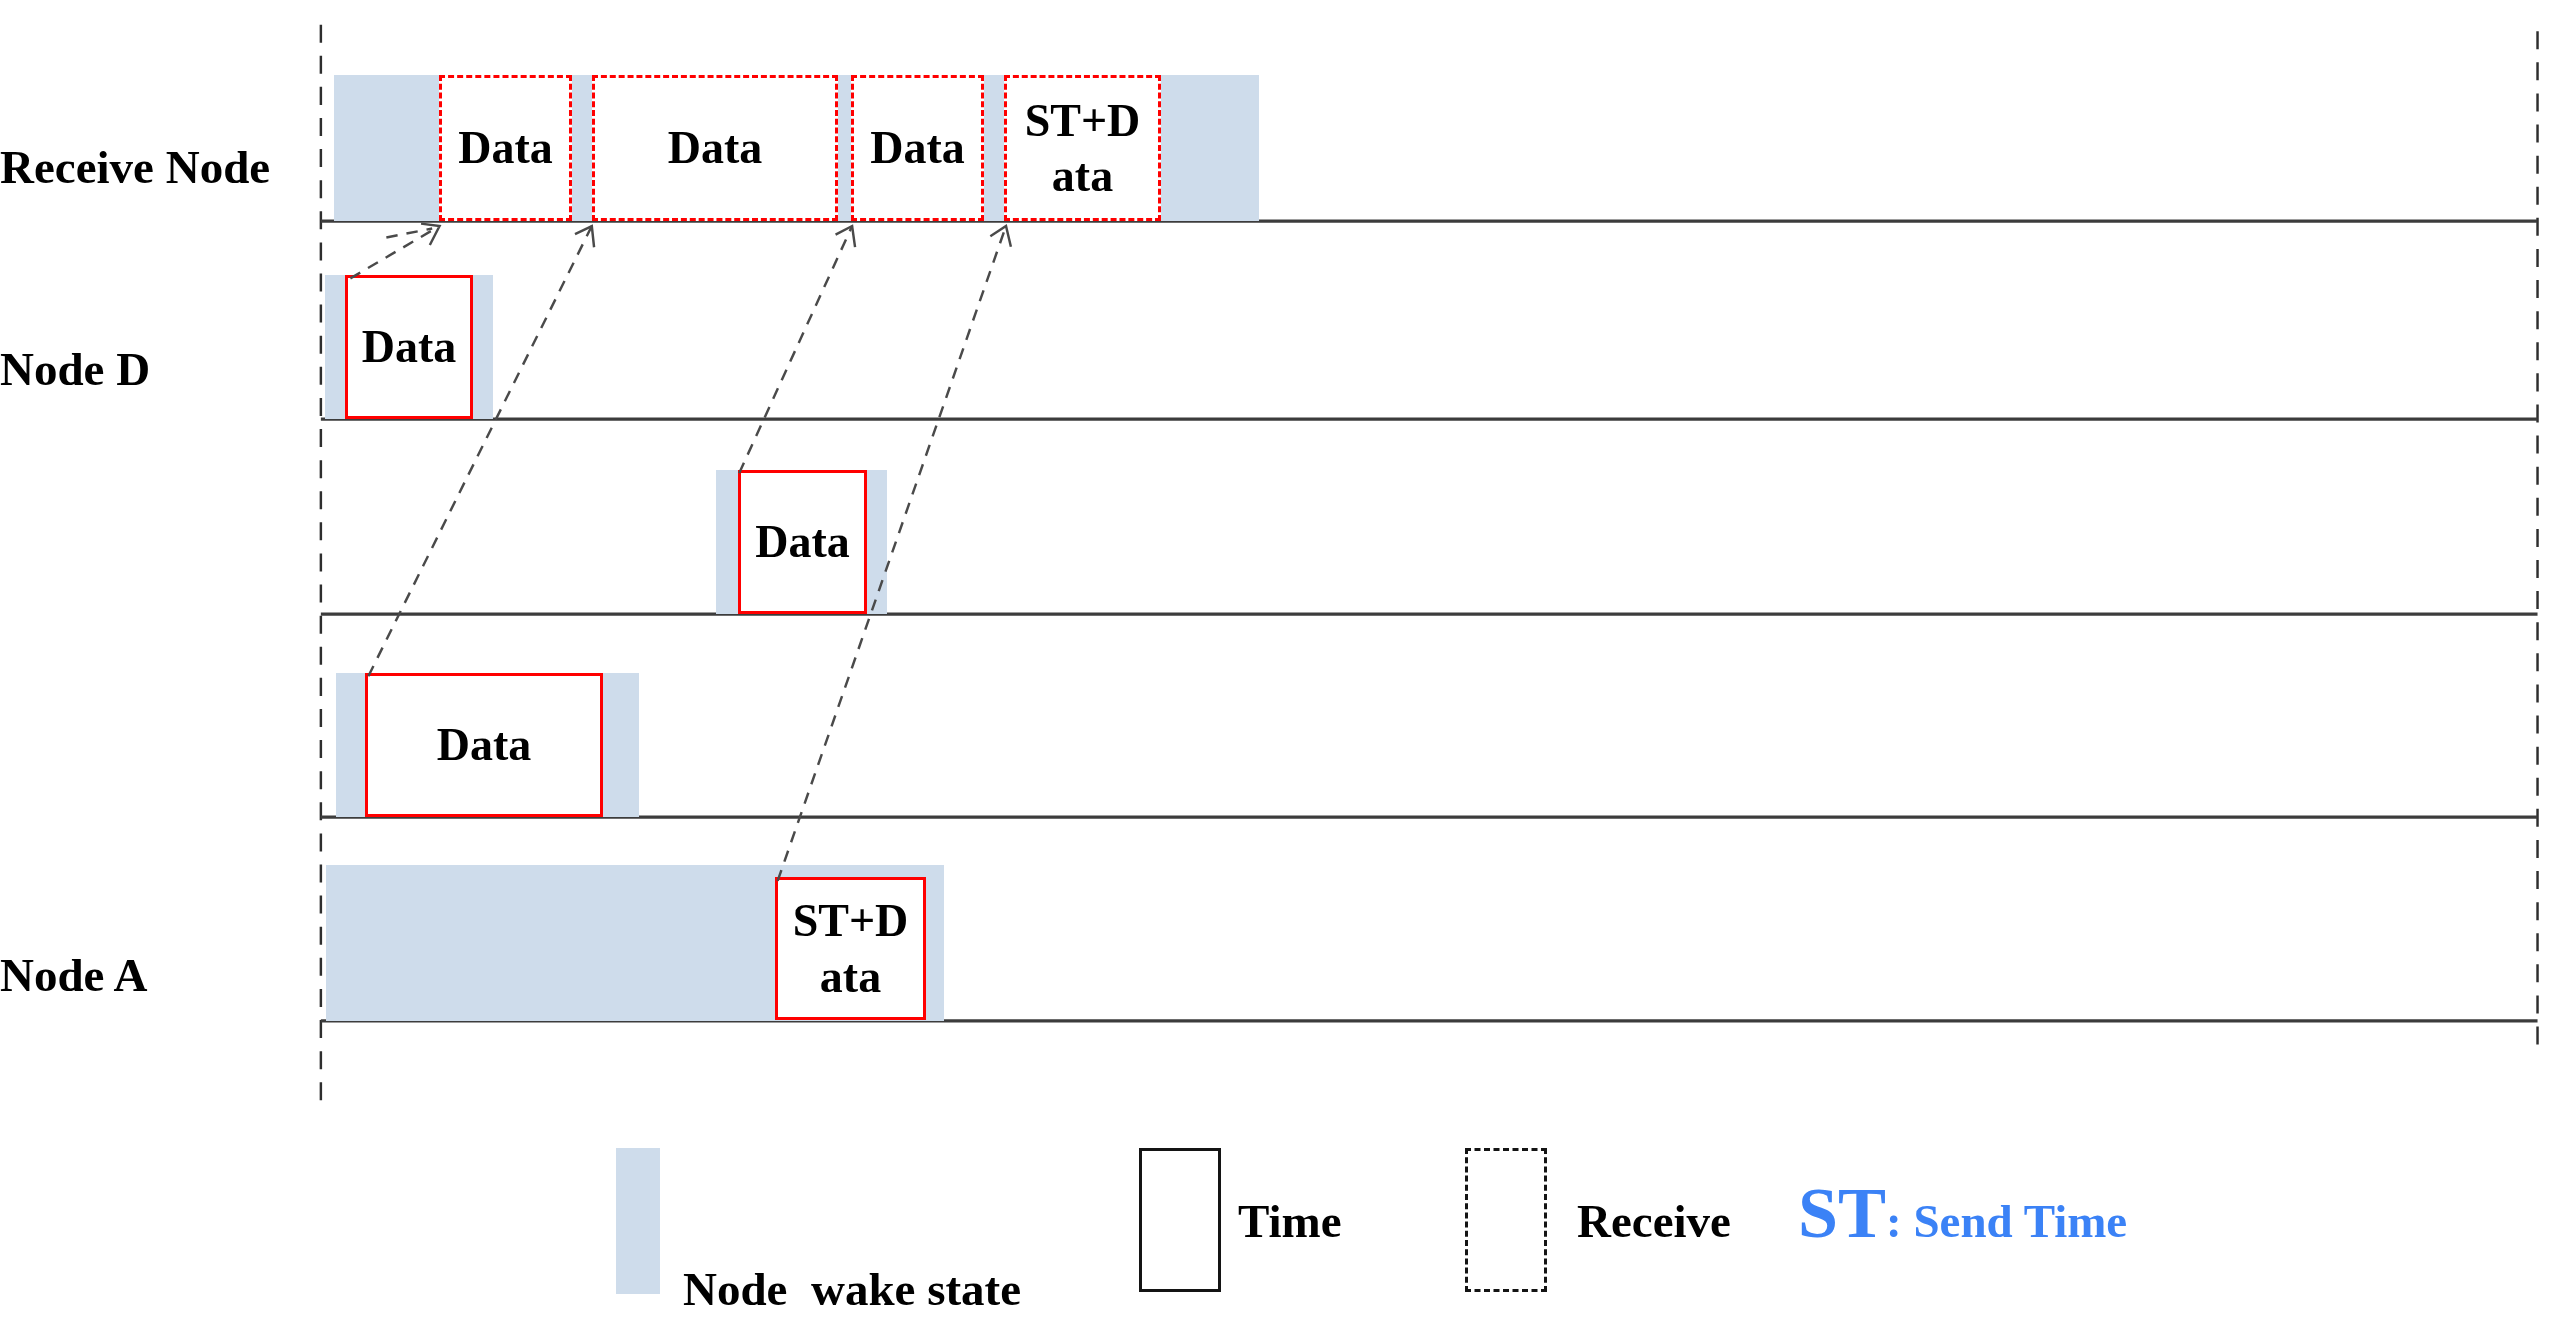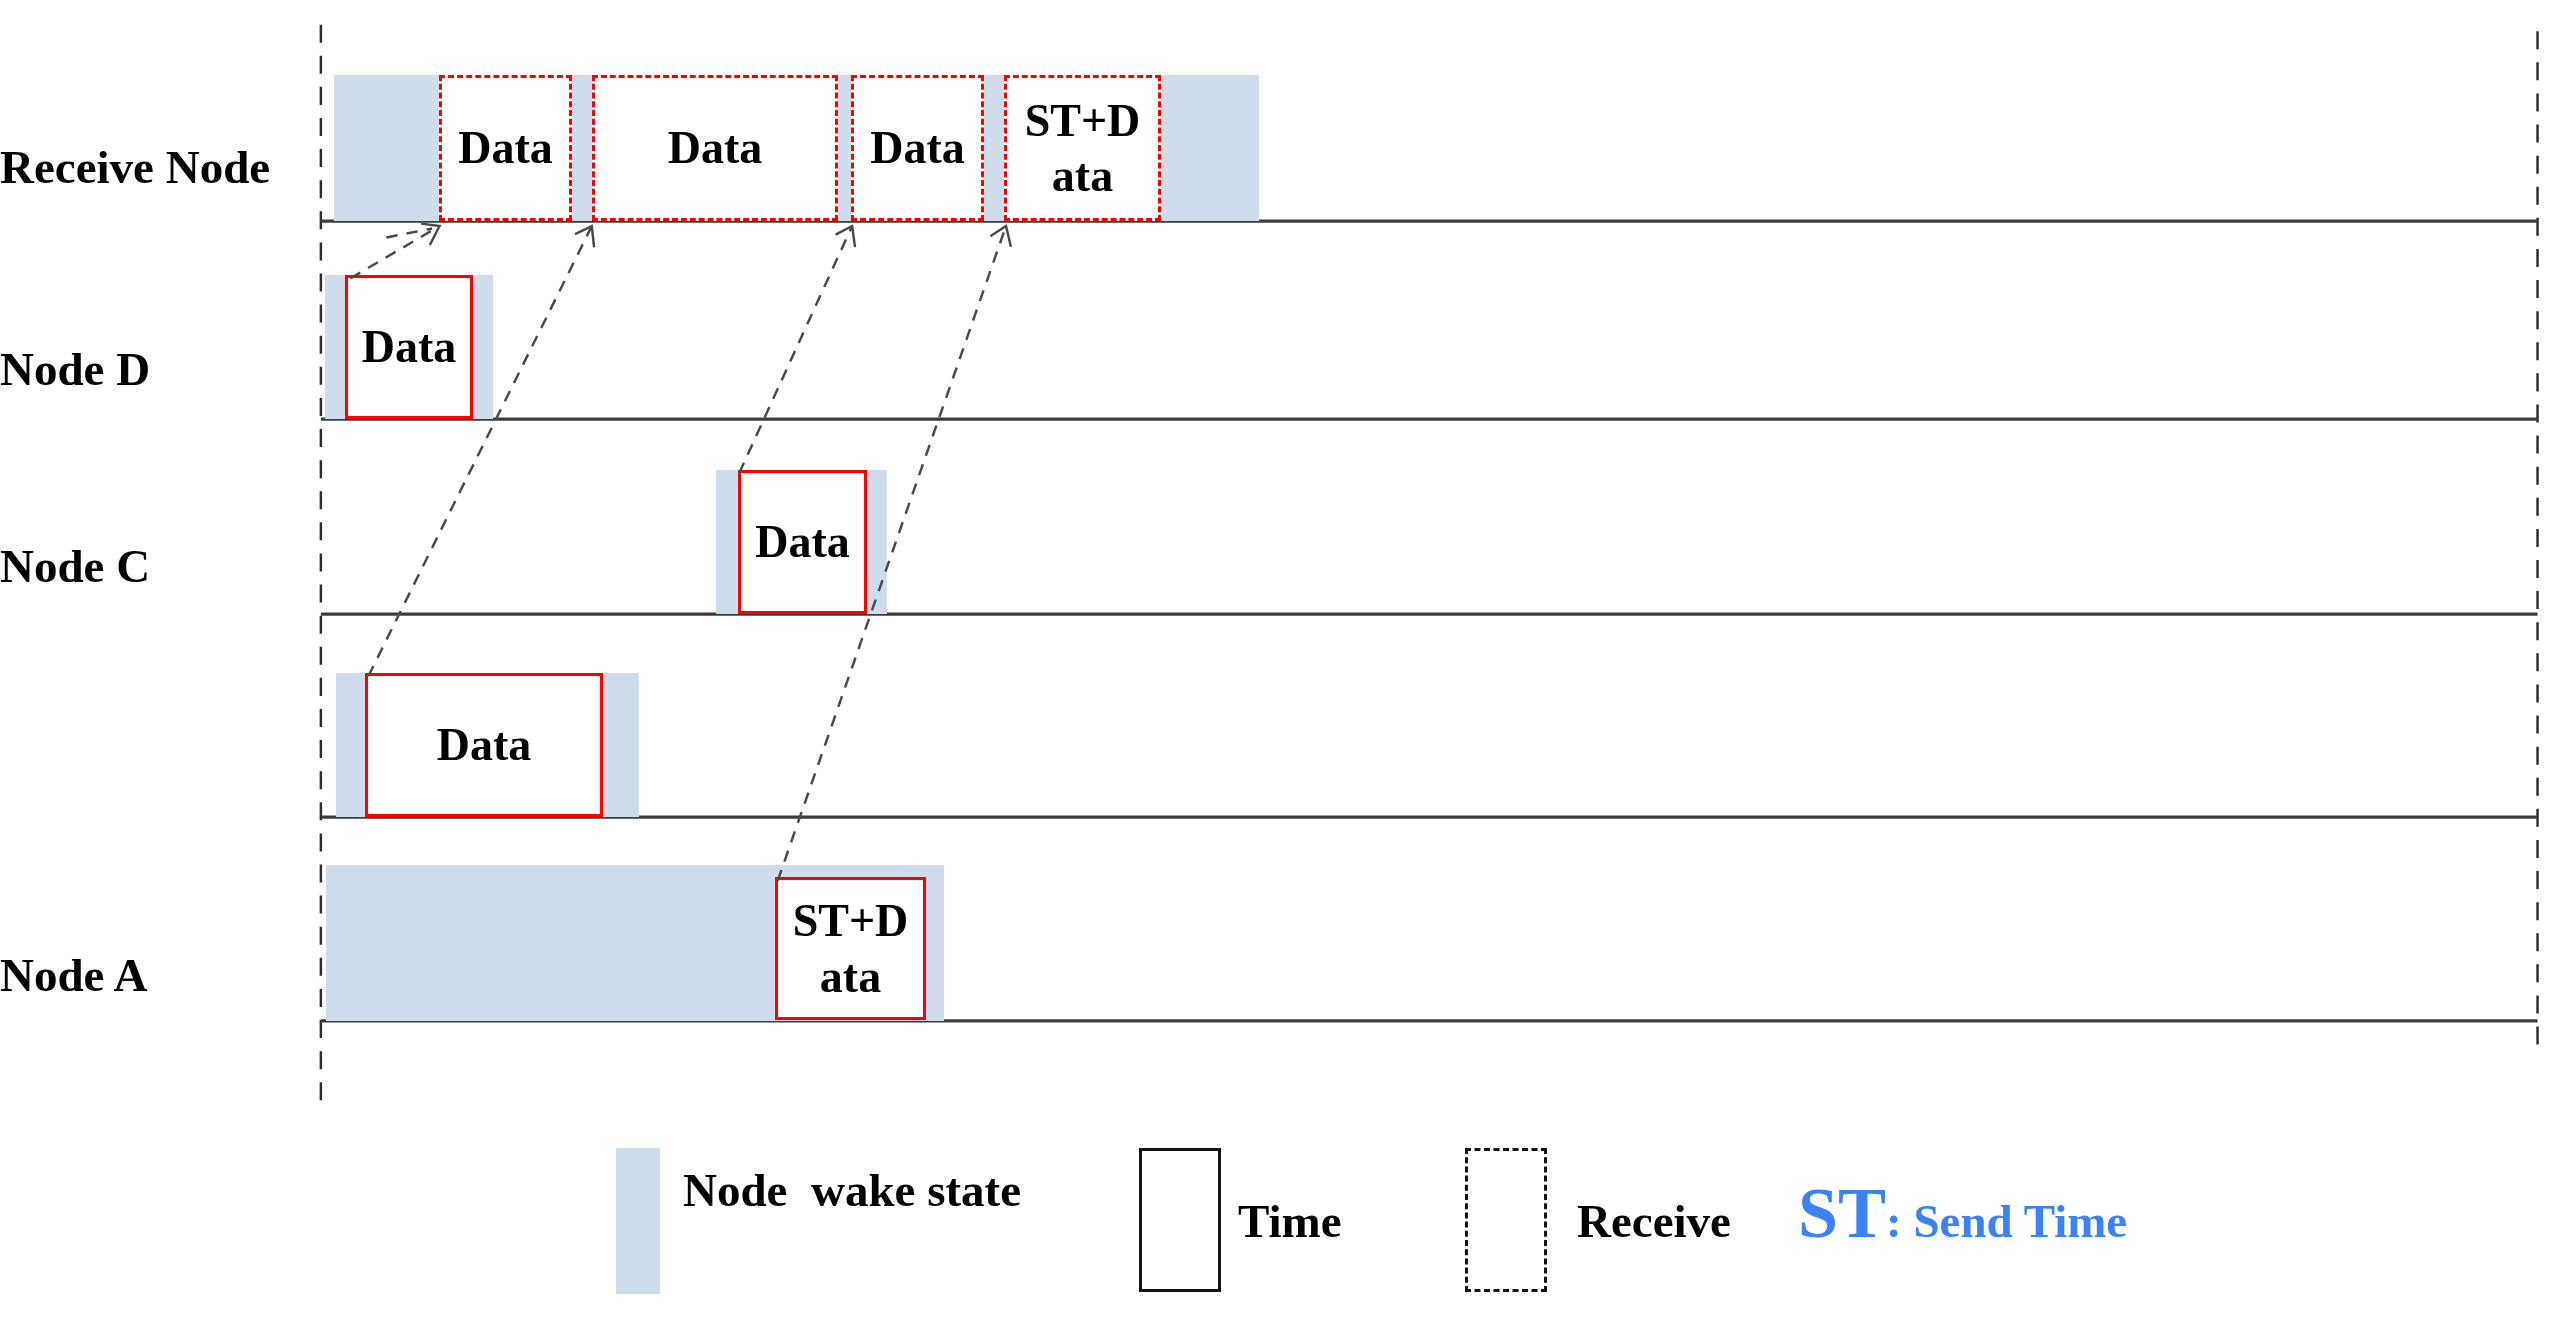--- a/index.html
+++ b/index.html
@@ -116,38 +116,37 @@
   <div class="box tx" style="left:365px; top:673px; width:238px; height:144px">
     <span class="bl">Data</span>
   </div>
   <div class="box tx" style="left:775px; top:877px; width:151px; height:143px">
     <span class="bl">ST+D</span>
     <span class="bl">ata</span>
   </div>
 
   <div class="nodelabel" style="top:135px">Receive Node</div>
   <div class="nodelabel" style="top:337px">Node D</div>
-  <div class="nodelabel" style="top:534px">Node C</div>
   <div class="nodelabel" style="top:943px">Node A</div>
 
   <svg class="layer z3" width="2576" height="1323" viewBox="0 0 3147 1616">
     <defs>
       <marker id="ah" markerUnits="userSpaceOnUse" markerWidth="36" markerHeight="36" refX="28" refY="17" orient="auto">
         <path d="M6,31 L28,17 L10,3" fill="none" stroke="#4A4A4A" stroke-width="3"></path>
       </marker>
     </defs>
     <line x1="428" y1="340" x2="537" y2="276" stroke="#4A4A4A" stroke-width="3" stroke-dasharray="14 11" marker-end="url(#ah)"></line>
     <line x1="472" y1="290" x2="528" y2="279" stroke="#4A4A4A" stroke-width="3" stroke-dasharray="14 11"></line>
     <line x1="450" y1="826" x2="723" y2="276" stroke="#4A4A4A" stroke-width="3" stroke-dasharray="14 11" marker-end="url(#ah)"></line>
     <line x1="903" y1="578" x2="1041" y2="276" stroke="#4A4A4A" stroke-width="3" stroke-dasharray="14 11" marker-end="url(#ah)"></line>
     <line x1="950" y1="1076" x2="1229" y2="276" stroke="#4A4A4A" stroke-width="3" stroke-dasharray="14 11" marker-end="url(#ah)"></line>
   </svg>
 
   <div class="swatch blue" style="left:616px; top:1148px; width:44px; height:146px"></div>
-  <div class="legend-label" style="left:683px; top:1158px">Node  wake state</div>
+  <div class="legend-label" style="left:683px; top:1257px">Node  wake state</div>
 
   <div class="swatch send" style="left:1139px; top:1148px; width:82px; height:144px"></div>
   <div class="legend-label" style="left:1238px; top:1189px">Time</div>
 
   <div class="swatch receive" style="left:1465px; top:1148px; width:82px; height:144px"></div>
   <div class="legend-label" style="left:1577px; top:1189px">Receive</div>
 
   <div class="st-def" style="left:1798px; top:1172px">
     <span class="st-abbr">ST</span><span class="st-rest">: Send Time</span>
   </div>

